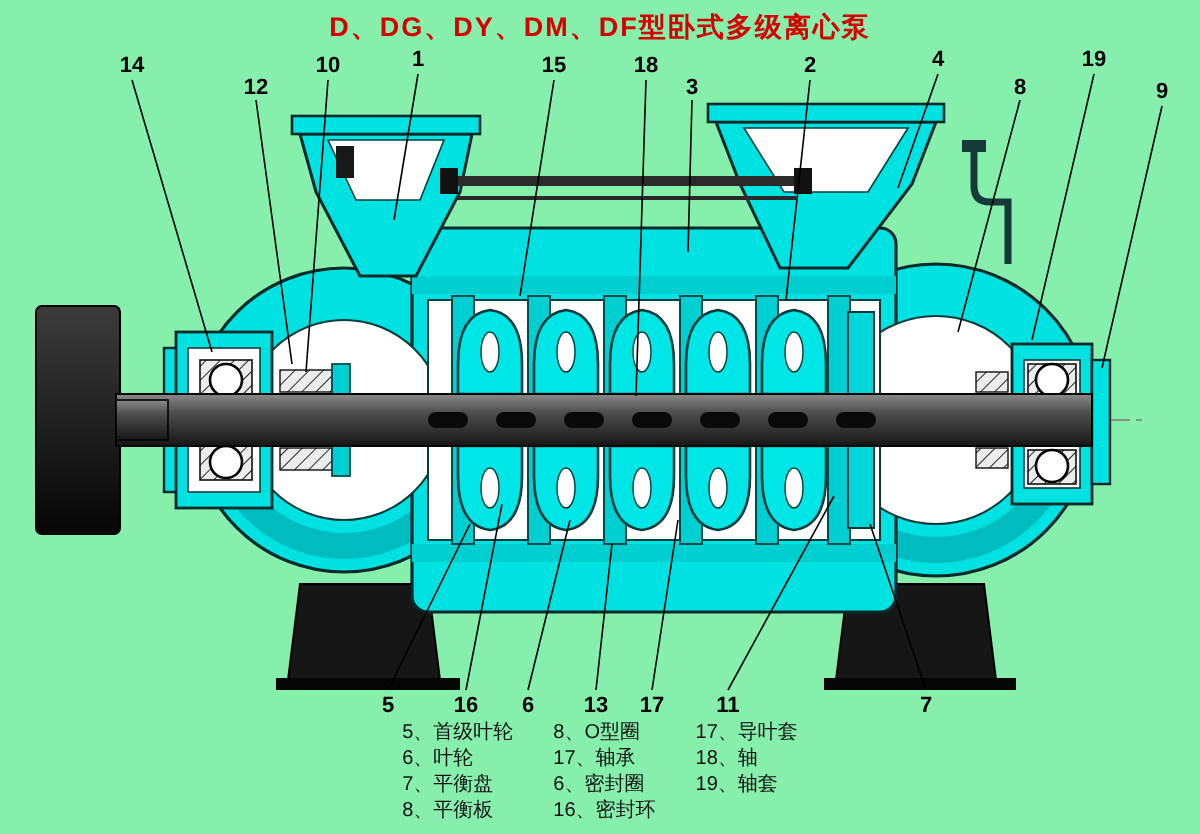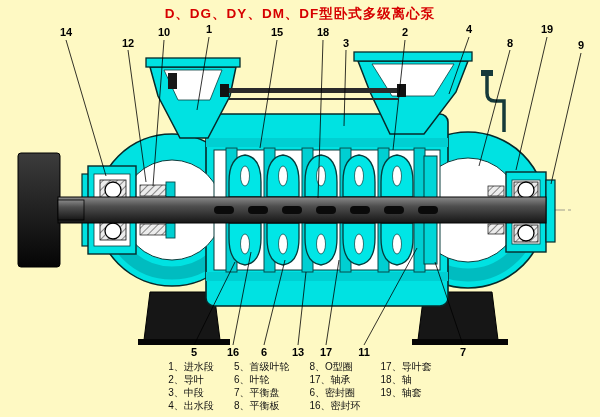--- a/index.html
+++ b/index.html
@@ -1,17 +1,17 @@
 <!DOCTYPE html>
 <html><head>
 <meta charset="utf-8">
 <style>
   html,body{margin:0;padding:0;background:#fff;}
   .stage{
-    position:relative;width:600px;height:417px;background:#fef9c3;overflow:hidden;
+    position:relative;width:600px;height:417px;background:#86efac;overflow:hidden;
     font-family:"Liberation Sans","DejaVu Sans",sans-serif;
   }
   .title{
     position:absolute;top:5px;left:0;width:100%;margin:0;
     text-align:center;font-size:13.5px;font-weight:bold;color:#d60000;
     letter-spacing:1px;
   }
   .drawing{position:absolute;top:0;left:0;}
   .legend{
     position:absolute;top:360px;left:0;width:600px;
@@ -218,26 +218,20 @@
       <text x="264" y="356">6</text>
       <text x="298" y="356">13</text>
       <text x="326" y="356">17</text>
       <text x="364" y="356">11</text>
       <text x="463" y="356">7</text>
     </g>
   </svg>
 
   <div class="legend">
     <div class="col">
-      <div>1、进水段</div>
-      <div>2、导叶</div>
-      <div>3、中段</div>
-      <div>4、出水段</div>
-    </div>
-    <div class="col">
       <div>5、首级叶轮</div>
       <div>6、叶轮</div>
       <div>7、平衡盘</div>
       <div>8、平衡板</div>
     </div>
     <div class="col">
       <div>8、O型圈</div>
       <div>17、轴承</div>
       <div>6、密封圈</div>
       <div>16、密封环</div>

